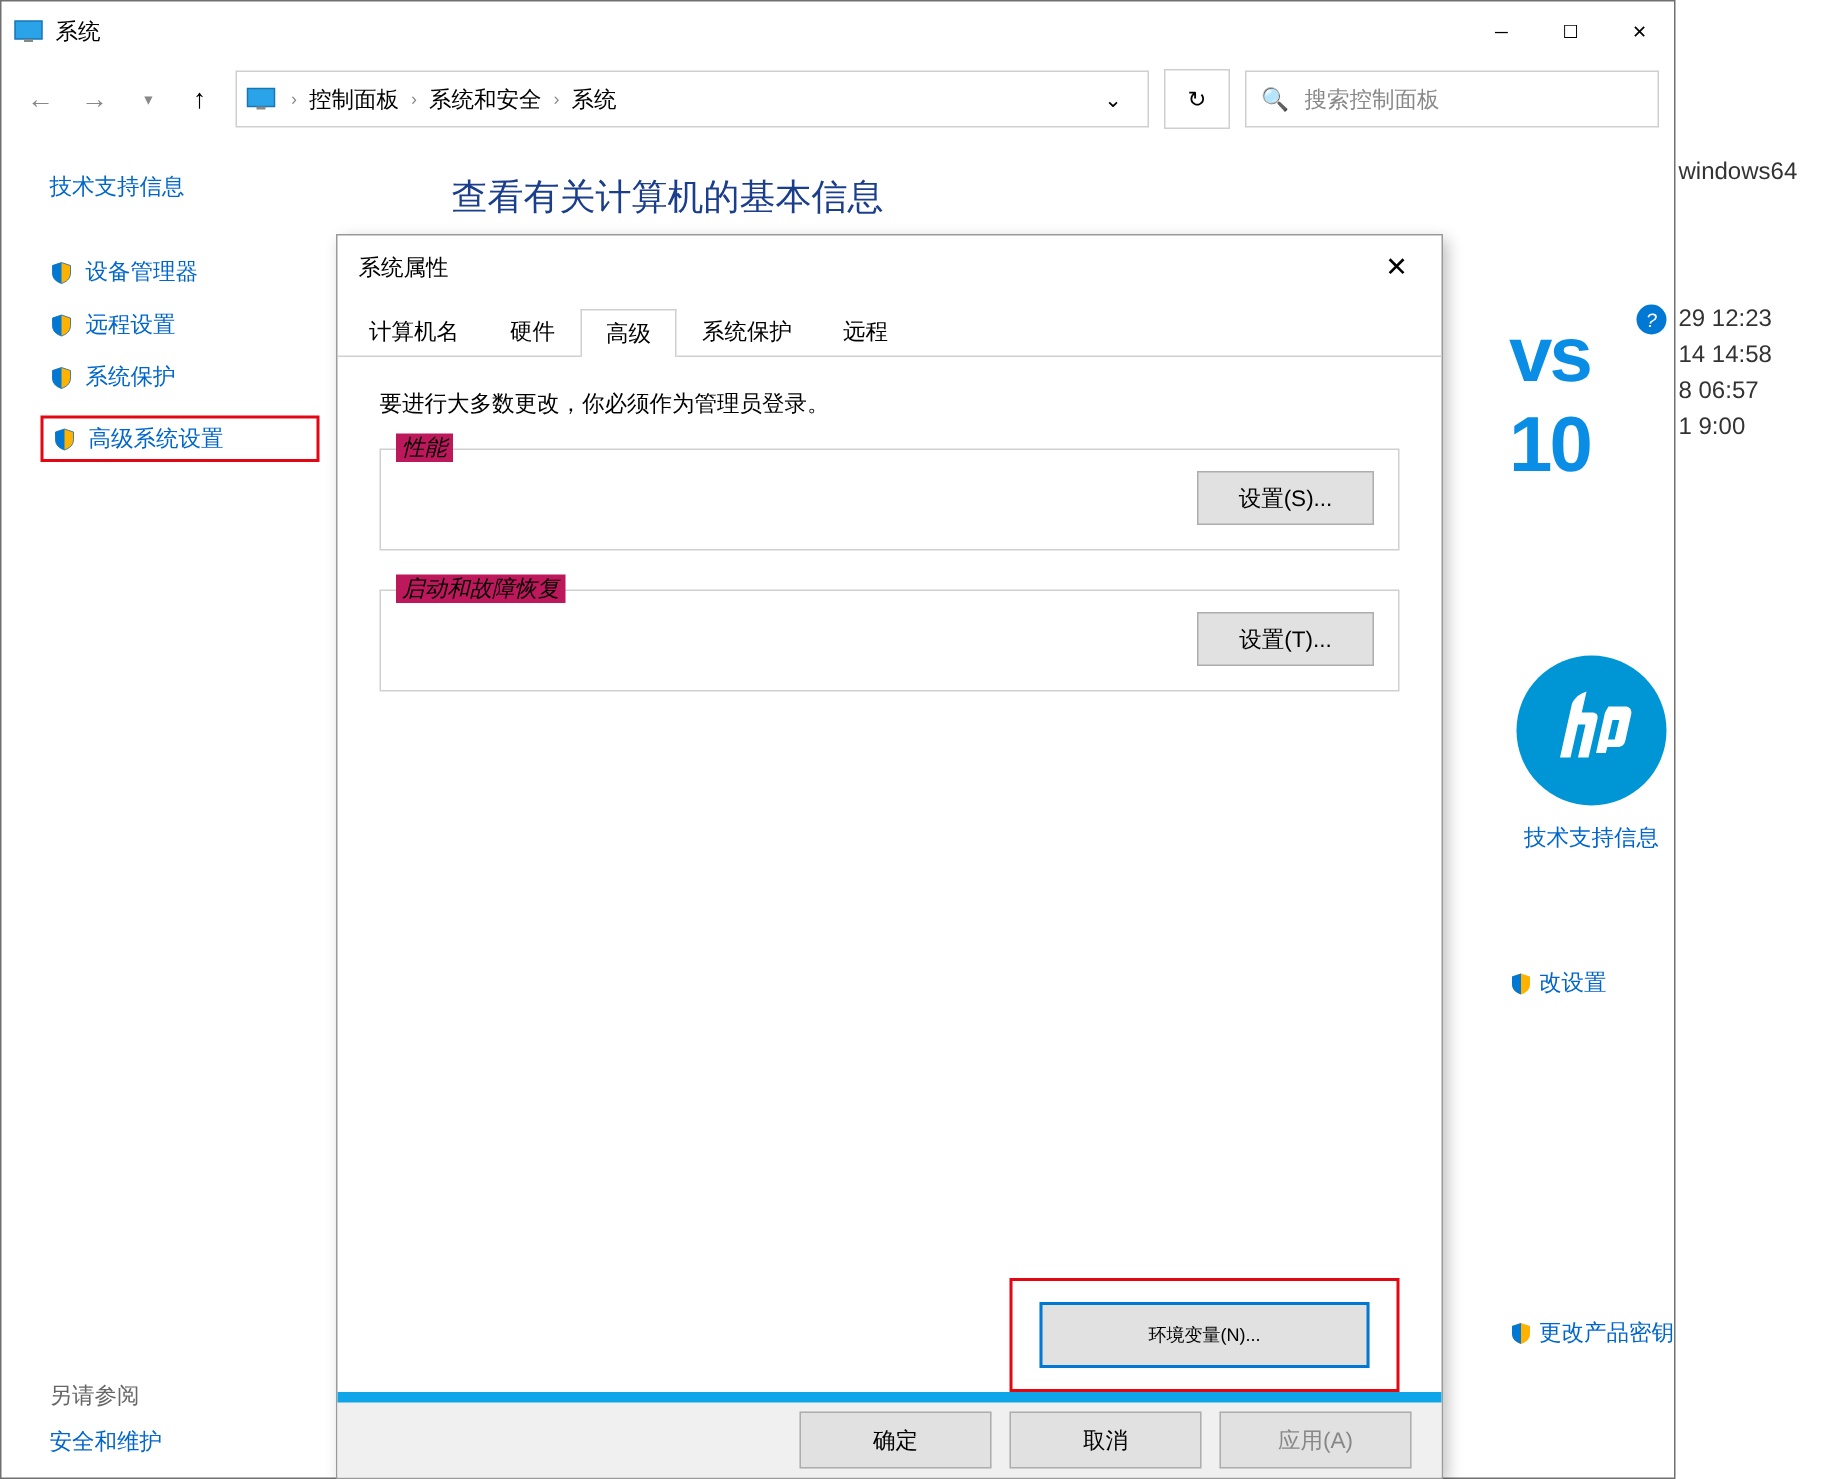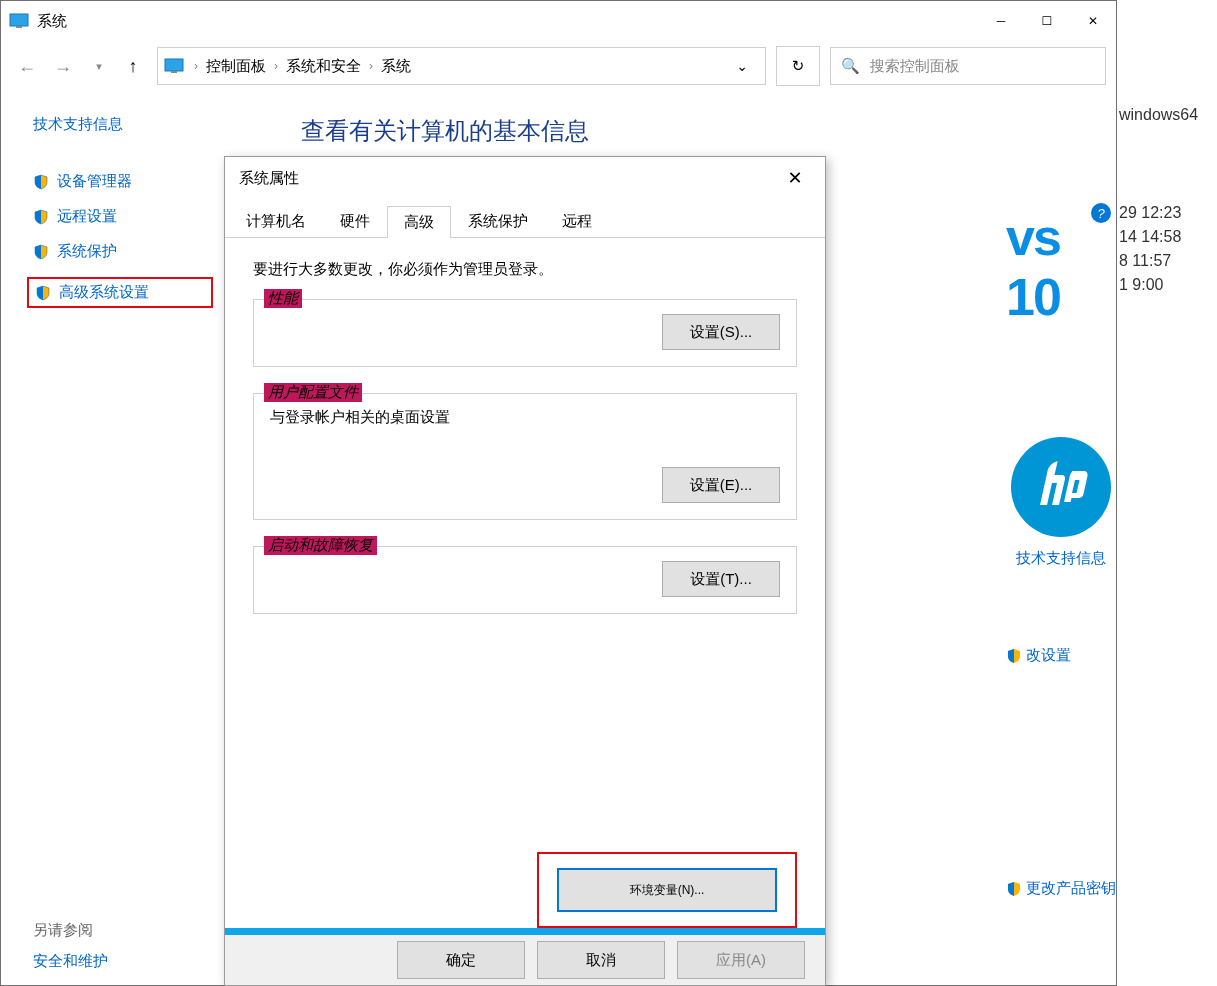--- a/index.html
+++ b/index.html
@@ -30,21 +30,21 @@
 .main h1 { color:#1a3e8c; font-weight:400; font-size:24px; margin:0; }
 .right-frag { position:absolute; right:0; top:116px; width:110px; }
 .right-frag .win10 { color:#0a8ee5; font-size:52px; font-weight:700; letter-spacing:-2px; margin-bottom:110px; }
 .right-frag .link { color:#0066cc; cursor:pointer; display:flex; align-items:center; gap:4px; margin-top:12px; }
 .hp-logo { width:100px; height:100px; border-radius:50%; background:#0096d6; display:flex; align-items:center; justify-content:center; margin:22px auto 6px; }
 .help-badge { position:absolute; right:5px; top:112px; width:20px; height:20px; border-radius:50%; background:#0078d4; color:#fff; font-size:13px; display:flex; align-items:center; justify-content:center; font-style:italic; }
 .extra-panel { position:absolute; left:1119px; top:0; width:96px; }
 .extra-panel .time { color:#333; margin:6px 0; font-size:16px; }
 
 
-.dialog { position:absolute; left:224px; top:156px; width:602px; height:830px; background:#fff; border:1px solid #9a9a9a; box-shadow:3px 3px 10px rgba(0,0,0,.25); display:flex; flex-direction:column; box-sizing:border-box; }
+.dialog { position:absolute; left:224px; top:156px; width:738px; height:830px; background:#fff; border:1px solid #9a9a9a; box-shadow:3px 3px 10px rgba(0,0,0,.25); display:flex; flex-direction:column; box-sizing:border-box; }
 .dialog .dlg-title { height:42px; display:flex; align-items:center; padding:0 14px; font-size:15px; }
 .dialog .dlg-title .spacer { flex:1; }
 .dlg-close { width:32px; height:32px; display:flex; align-items:center; justify-content:center; font-size:18px; cursor:pointer; }
 .tabs { display:flex; border-bottom:1px solid #d0d0d0; padding:0 0 0 4px; height:34px; align-items:flex-end; margin-top:4px; }
 .tab { padding:6px 16px 6px; border:1px solid transparent; border-bottom:none; cursor:pointer; font-size:15px; position:relative; }
 .tab.active { background:#fff; border-color:#d0d0d0; top:1px; }
 .dlg-body { padding:22px 28px 0; flex:1; }
 .dlg-intro { margin-bottom:20px; }
 .groupbox { border:1px solid #d0d0d0; padding:14px 16px 16px; margin-bottom:26px; position:relative; }
 .groupbox .legend { position:absolute; top:-11px; left:10px; background:#be185d; padding:0 4px; font-size:15px;font-style:italic; }
@@ -196,27 +196,20 @@
   <div class="dlg-body">
     <div class="dlg-intro">要进行大多数更改，你必须作为管理员登录。</div>
 
     <div class="groupbox">
       <div class="legend">性能</div>
       <div class="btn-row">
           <div class="btn">设置(S)...</div>
         </div>
     </div>
 
-    <div class="groupbox">
-      <div class="legend">用户配置文件</div>
-      <div class="desc">与登录帐户相关的桌面设置</div>
-      <div class="btn-row">
-          <div class="btn">设置(E)...</div>
-        </div>
-    </div>
 
     <div class="groupbox">
       <div class="legend">启动和故障恢复</div>
       <div class="btn-row">
           <div class="btn">设置(T)...</div>
         </div>
     </div>
   </div>
 
   <div class="env-row">
@@ -231,15 +224,15 @@
     <div class="btn disabled">应用(A)</div>
   </div>
 </div>
 
 <div class="extra-panel">
   <div style="height:100px;"></div>
   <div class="time">windows64</div>
   <div style="height:68px;"></div>
   <div class="time">29 12:23</div>
   <div class="time">14 14:58</div>
-  <div class="time">8 11:57</div>
+  <div class="time">8 06:57</div>
   <div class="time">1 9:00</div>
 </div>
 
 </body></html>

